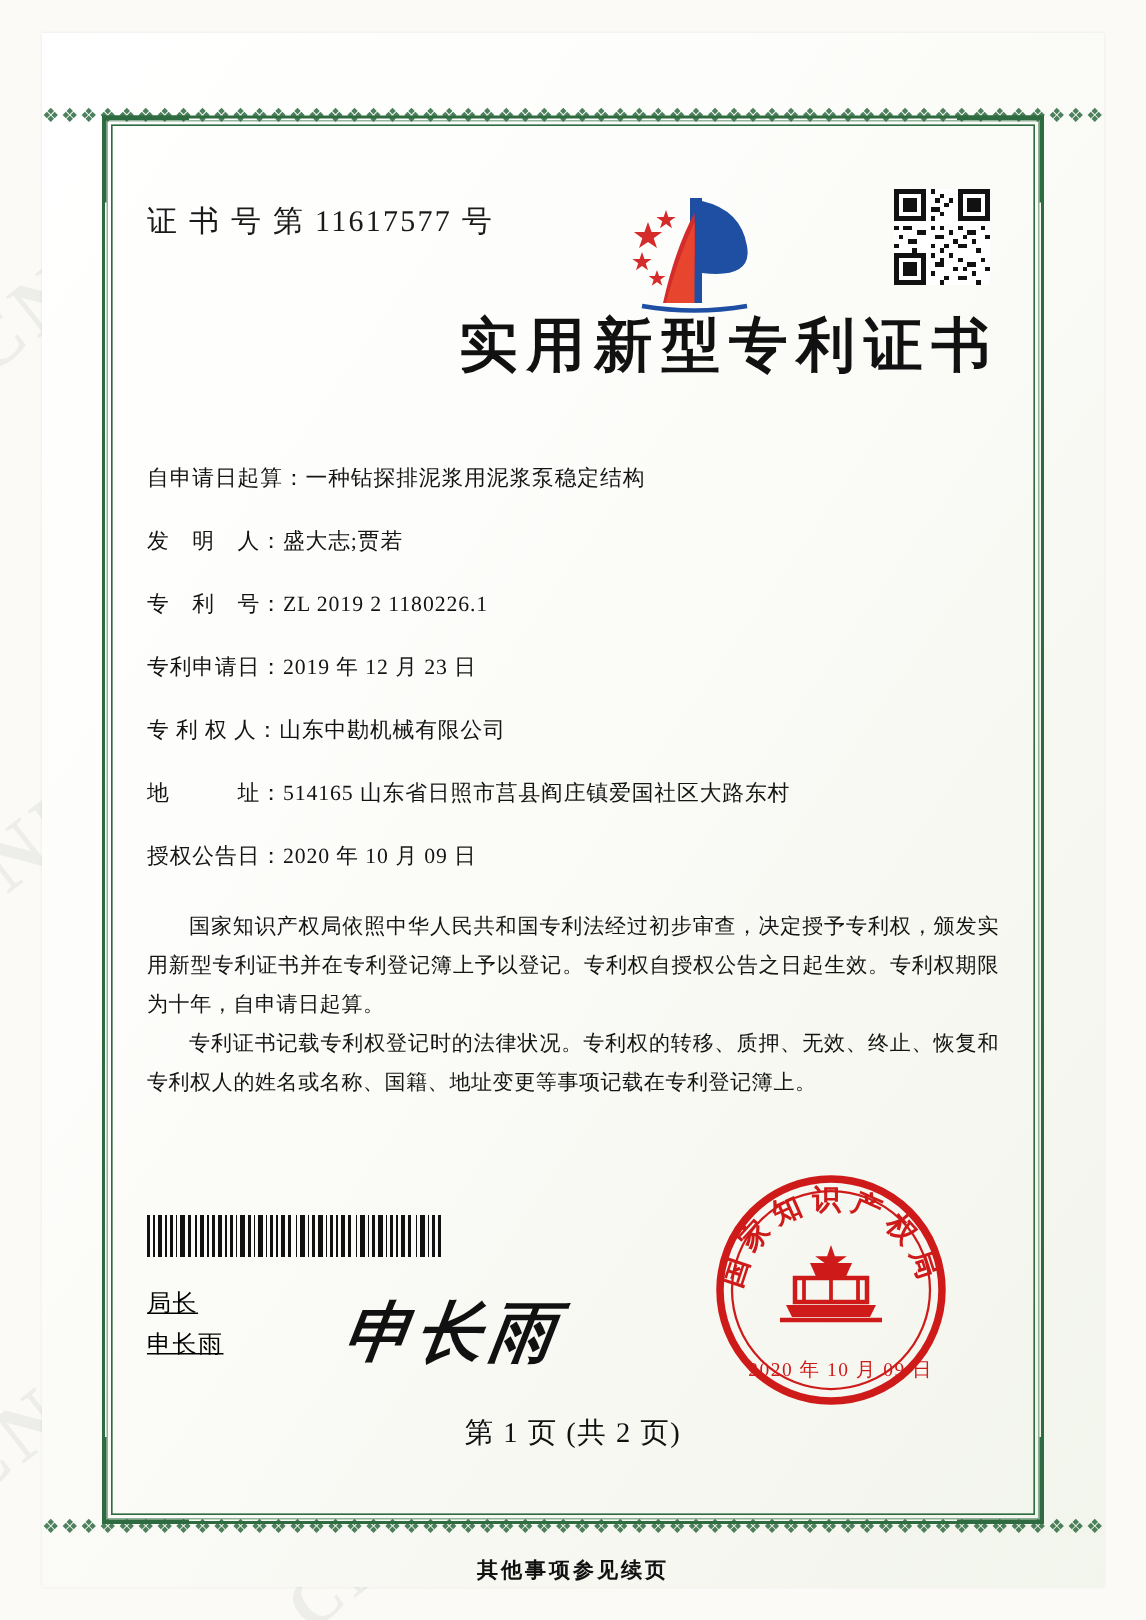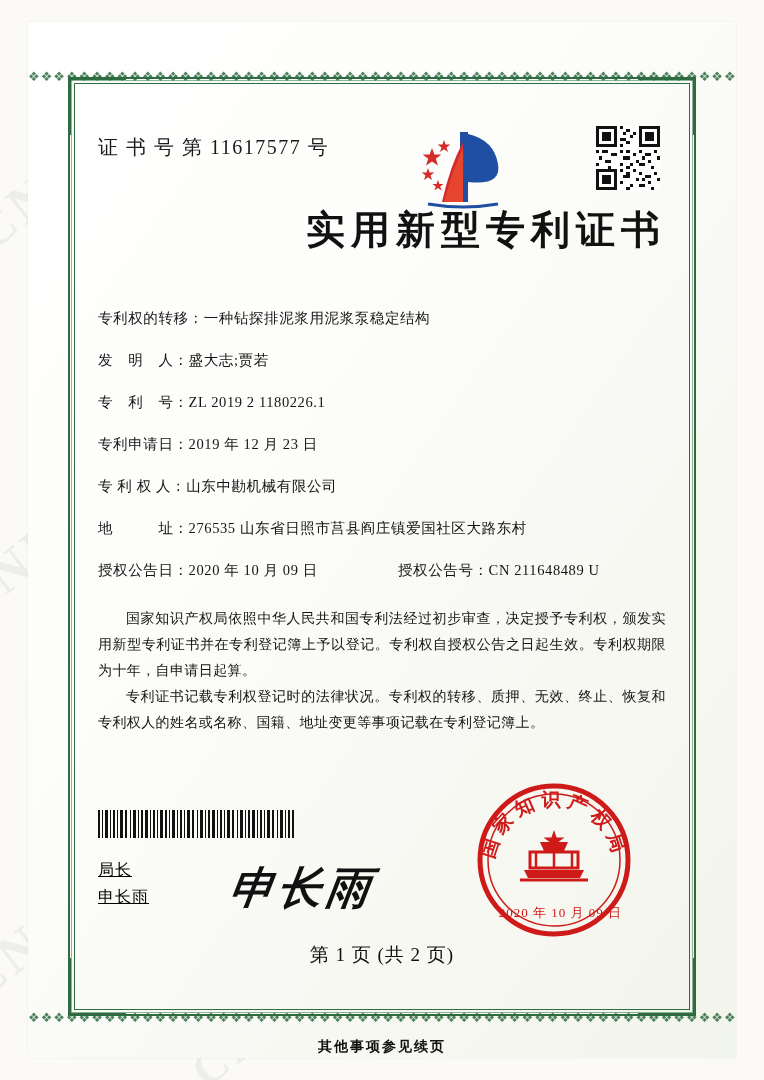--- a/index.html
+++ b/index.html
@@ -261,43 +261,40 @@
           <rect x="14" y="19" width="2" height="1"></rect>
             <rect x="18" y="20" width="1" height="1"></rect>
         </g>
       </svg>
     </div>
 
     <div class="title">实用新型专利证书</div>
 
     <div class="fields">
       <div class="frow">
-        <span class="flabel">专利权的转移：</span><span class="fvalue">一种钻探排泥浆用泥浆泵稳定结构</span>
+        <span class="flabel">自申请日起算：</span><span class="fvalue">一种钻探排泥浆用泥浆泵稳定结构</span>
       </div>
       <div class="frow">
         <span class="flabel">发　明　人：</span><span class="fvalue">盛大志;贾若</span>
       </div>
       <div class="frow">
         <span class="flabel">专　利　号：</span><span class="fvalue">ZL 2019 2 1180226.1</span>
       </div>
       <div class="frow">
         <span class="flabel">专利申请日：</span><span class="fvalue">2019 年 12 月 23 日</span>
       </div>
       <div class="frow">
         <span class="flabel">专 利 权 人：</span><span class="fvalue">山东中勘机械有限公司</span>
       </div>
       <div class="frow">
-        <span class="flabel">地　　　址：</span><span class="fvalue">276535  山东省日照市莒县阎庄镇爱国社区大路东村</span>
+        <span class="flabel">地　　　址：</span><span class="fvalue">514165  山东省日照市莒县阎庄镇爱国社区大路东村</span>
       </div>
       <div class="frow frow-two">
         <span class="col1">
           <span class="flabel">授权公告日：</span><span class="fvalue">2020 年 10 月 09 日</span>
-        </span>
-        <span>
-          <span class="flabel">授权公告号：</span><span class="fvalue">CN 211648489 U</span>
         </span>
       </div>
     </div>
 
     <div class="para">
       <p>国家知识产权局依照中华人民共和国专利法经过初步审查，决定授予专利权，颁发实用新型专利证书并在专利登记簿上予以登记。专利权自授权公告之日起生效。专利权期限为十年，自申请日起算。</p>
       <p>专利证书记载专利权登记时的法律状况。专利权的转移、质押、无效、终止、恢复和专利权人的姓名或名称、国籍、地址变更等事项记载在专利登记簿上。</p>
     </div>
 
     <div class="barcode">

